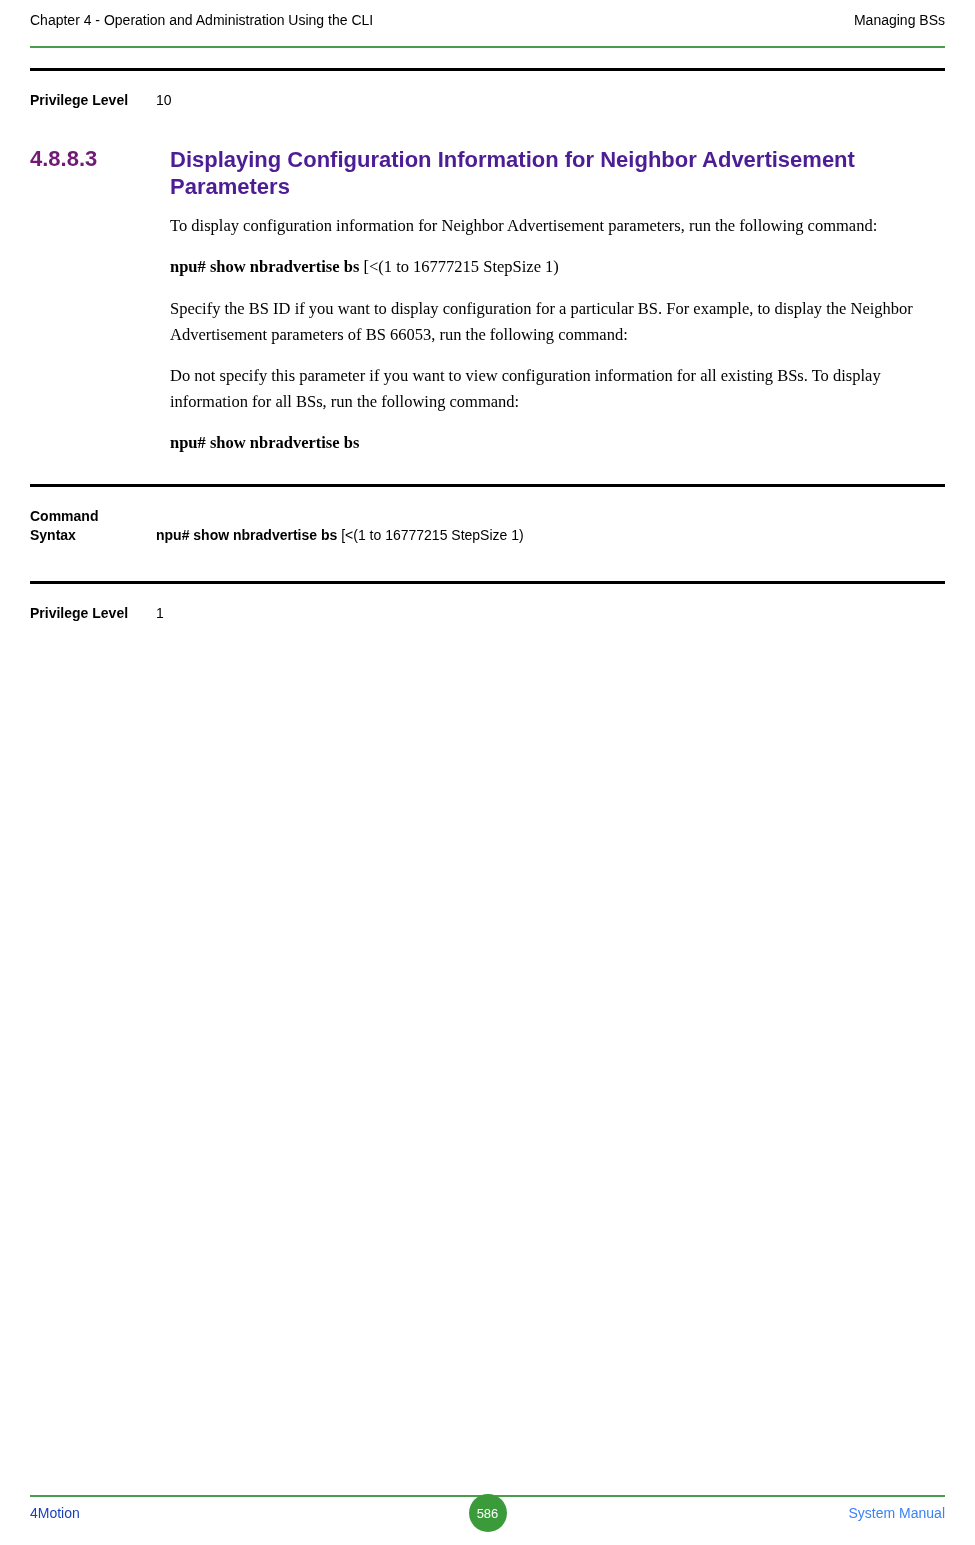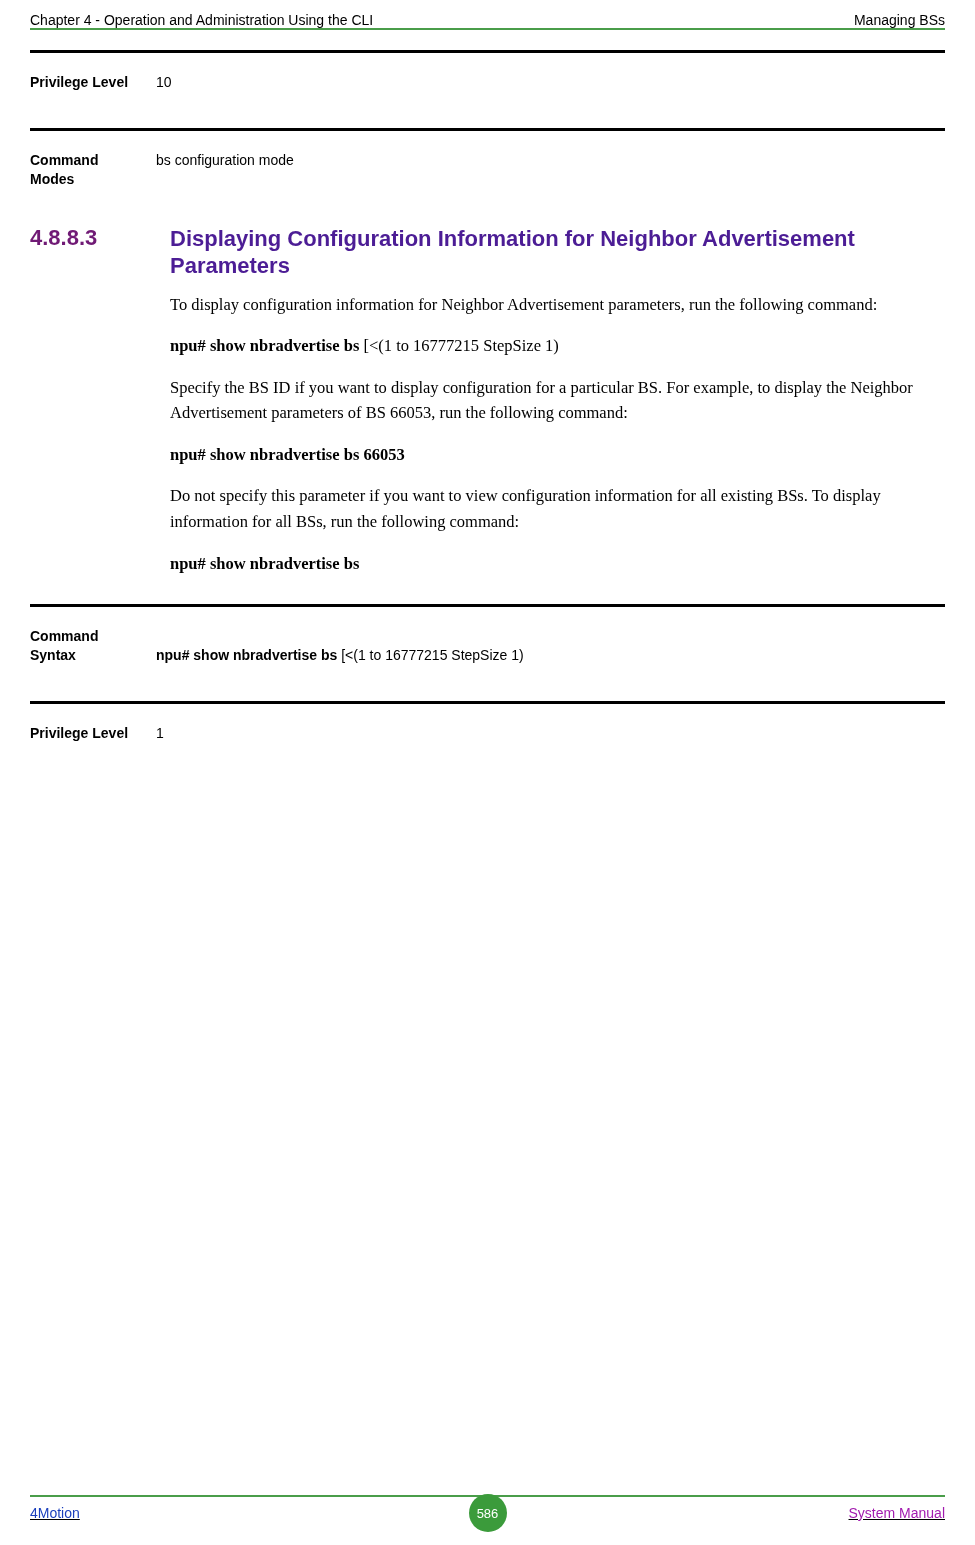--- a/index.html
+++ b/index.html
@@ -8,21 +8,21 @@
       padding: 0;
       width: 975px;
       height: 1545px;
       position: relative;
       background: #fff;
       color: #000;
     }
     .header {
       display: flex;
       justify-content: space-between;
-      padding: 12px 30px 0 30px;
+      padding: 12px 30px 18px 30px;
       font-size: 14px;
       border-radius: 13px;
     }
     .header-left { }
     .header-right { }
     .header-line {
       margin: 0 30px;
       border: none;
       border-top: 2px solid #4a9d4a;
     }
@@ -91,28 +91,27 @@
     .footer-line {
       border: none;
       border-top: 2px solid #4a9d4a;
       margin: 0 0 8px 0;
     }
     .footer-row {
       display: flex;
       justify-content: space-between;
       align-items: center;
       position: relative;
-      text-decoration: underline;
     }
     .footer-left {
       color: #1a3fbc;
       font-size: 14px;
     }
     .footer-right {
-      color: #a21caf;
+      color: #3b82f6;
       font-size: 14px;
     }
     .page-badge {
       position: absolute;
       left: 50%;
       top: 50%;
       transform: translate(-50%, -50%);
       background: #3b9b3b;
       color: #ffffff;
       border-radius: 50%;
@@ -134,37 +133,32 @@
 </div>
 <hr class="header-line">
 
 <div class="content">
 
   <div class="def-block">
     <div class="def-label">Privilege Level</div>
     <div class="def-value def-value-plain">10</div>
   </div>
 
-  <div class="def-block">
-    <div class="def-label">Command Modes</div>
-    <div class="def-value def-value-plain">bs configuration mode</div>
-  </div>
 
   <div class="section-row">
     <div class="section-num">4.8.8.3</div>
     <div class="section-title">Displaying Configuration Information for Neighbor Advertisement Parameters</div>
   </div>
 
   <div class="body-block">
     <div class="para">To display configuration information for Neighbor Advertisement parameters, run the following command:</div>
     <div class="para">
       <span class="cmd-bold">npu# show nbradvertise bs </span><span>[&lt;(1 to 16777215 StepSize 1)</span>
     </div>
     <div class="para">Specify the BS ID if you want to display configuration for a particular BS. For example, to display the Neighbor Advertisement parameters of BS 66053, run the following command:</div>
-    <div class="para cmd-bold">npu# show nbradvertise bs 66053</div>
     <div class="para">Do not specify this parameter if you want to view configuration information for all existing BSs. To display information for all BSs, run the following command:</div>
     <div class="para cmd-bold">npu# show nbradvertise bs</div>
   </div>
 
   <div class="def-block" style="margin-top:28px;align-items:flex-end;">
     <div class="def-label">Command Syntax</div>
     <div class="def-value">
       <span style="font-weight:bold;">npu# show nbradvertise bs </span><span>[&lt;(1 to 16777215 StepSize 1)</span>
     </div>
   </div>

